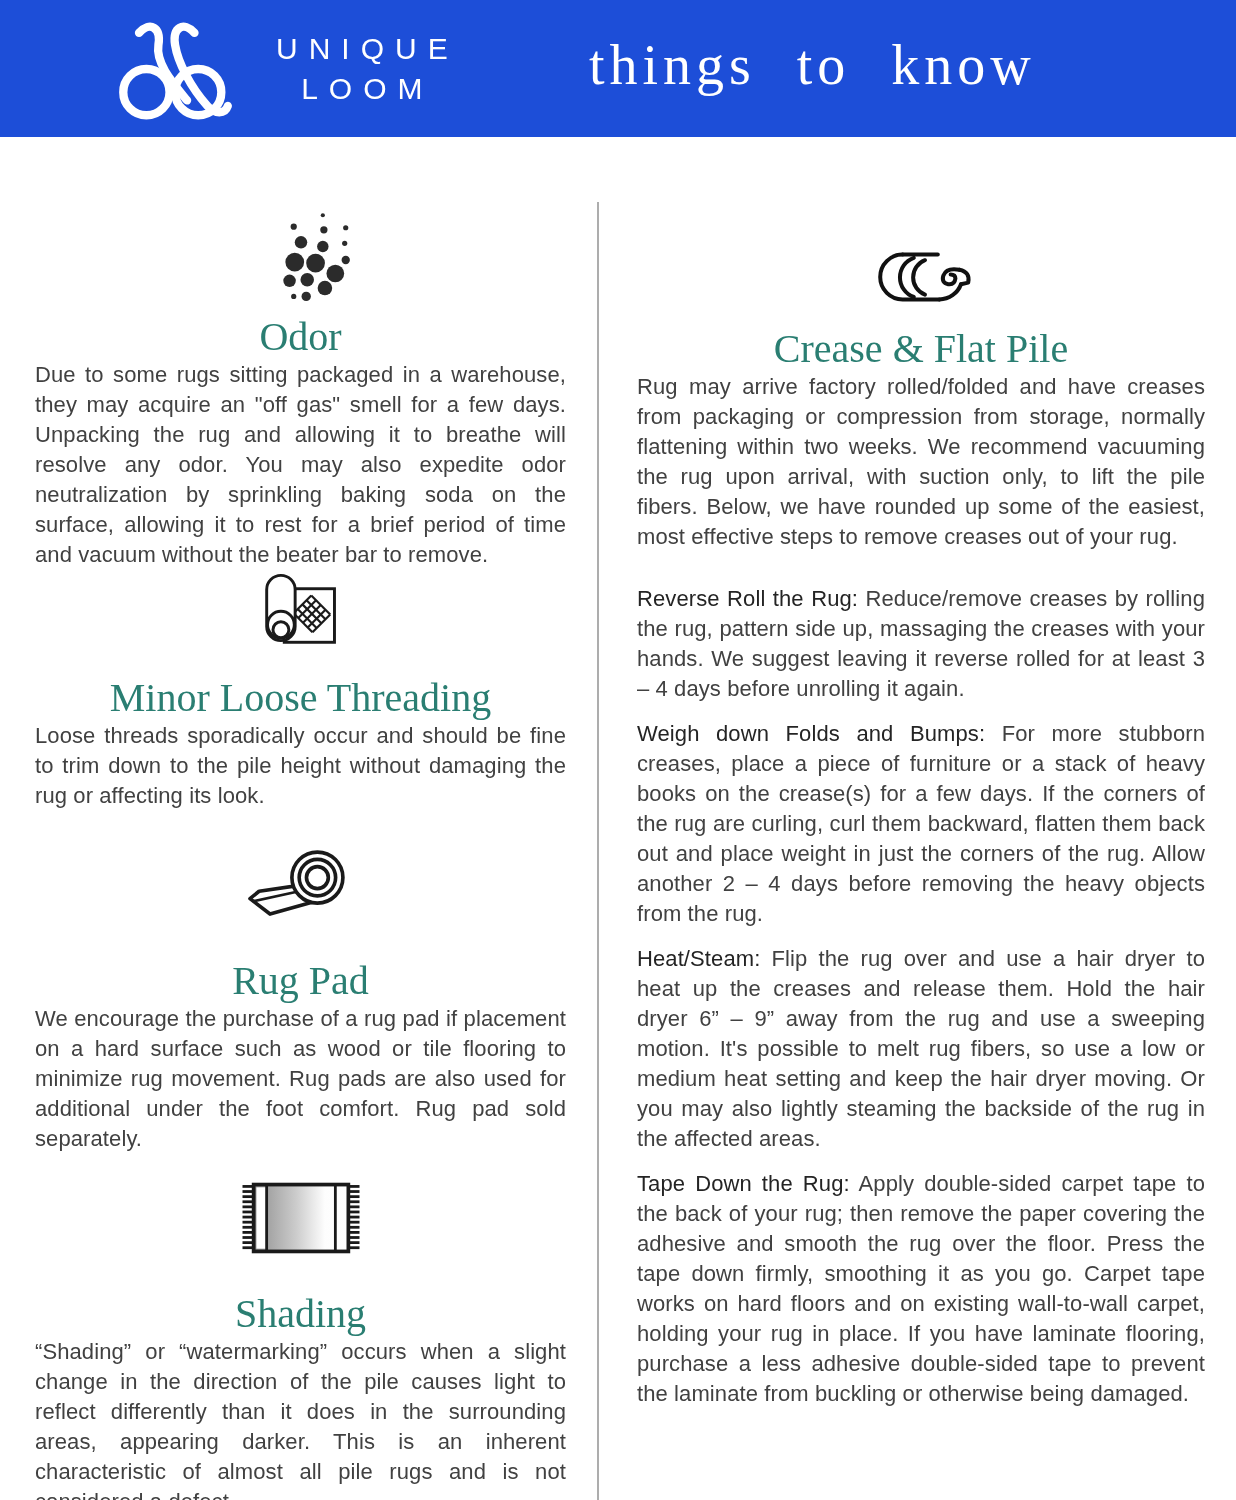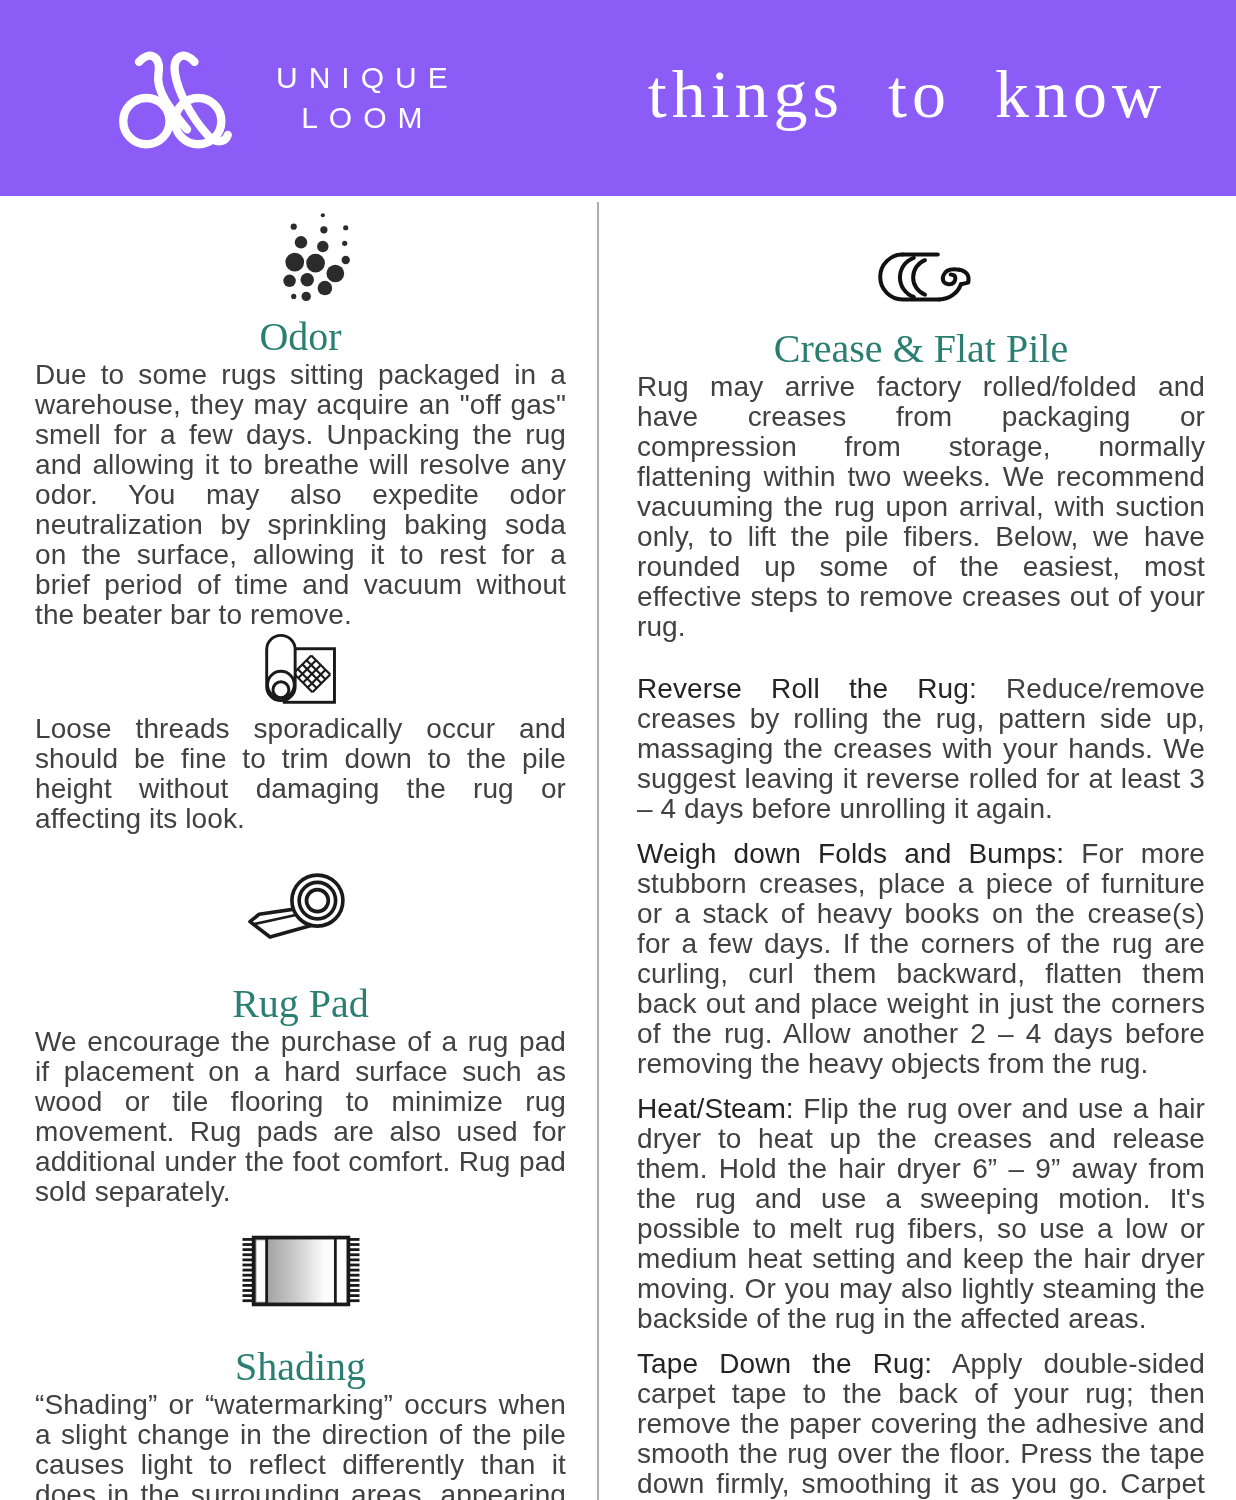--- a/index.html
+++ b/index.html
@@ -3,51 +3,51 @@
 <meta charset="utf-8">
 <style>
   html,body { margin:0; padding:0; background:#e8e8e8; }
   .page {
     position:relative; width:1236px; height:1500px; margin:0 auto;
     background:#ffffff; overflow:hidden;
     font-family:"Liberation Sans", sans-serif;
   }
   
   .header {
-    position:absolute; top:0; left:0; width:1236px; height:196px;
-    background:#8b5cf6; display:flex; align-items:center;
+    position:absolute; top:0; left:0; width:1236px; height:137px;
+    background:#1d4ed8; display:flex; align-items:center;
   }
   .brand { display:flex; align-items:center; gap:26px; margin-left:102px; }
   .brand-mark { flex:0 0 auto; }
   .brand-text {
     color:#ffffff; font-size:30px; line-height:40px; letter-spacing:11px;
     text-align:center; font-weight:400;
   }
   .brand-text div { white-space:nowrap; }
   .page-title {
-    flex:1; text-align:right; color:#ffffff;
+    flex:1; text-align:center; color:#ffffff;
     font-family:"Liberation Serif", serif; font-weight:400;
-    font-size:68px; letter-spacing:5px; word-spacing:22px;
+    font-size:56px; letter-spacing:5px; word-spacing:22px;
     padding:0 70px 8px 0; margin:0;
   }
   
   .content { position:absolute; top:187px; left:0; width:1076px; height:1313px; }
   .divider { position:absolute; left:597px; top:15px; width:2px; height:1298px; background:#adadad; }
   .col { position:absolute; top:0; }
   .col-left  { left:35px;  width:531px; }
   .col-right { left:637px; width:568px; }
 
   .icon-wrap { display:flex; justify-content:center; }
   h2.sec-heading {
     font-family:"Liberation Serif", serif; font-weight:400;
     font-size:40px; line-height:46px; color:#2A7E72;
     text-align:center; margin:0;
   }
   p.body-text {
-    font-size:28px; line-height:30px; color:#414141;
+    font-size:22px; line-height:30px; color:#414141;
     text-align:justify; margin:0; letter-spacing:0.1px;
   }
   p.step { margin-top:15px; }
   p.step strong { font-weight:400; color:#242424; }
 </style>
 </head>
 <body>
 
 <div class="page">
 
@@ -117,20 +117,21 @@
                 <line x1="47" y1="50" x2="79" y2="50"></line>
                   <line x1="47" y1="58" x2="79" y2="58"></line>
                 <line x1="47" y1="65" x2="79" y2="65"></line>
               </g>
               <rect x="9" y="4" width="34" height="78" rx="17" stroke-width="3.5" fill="#ffffff"></rect>
               <circle cx="26" cy="63" r="16" stroke-width="3.5" fill="#ffffff"></circle>
               <circle cx="26" cy="69" r="9.5" stroke-width="3.5" fill="#ffffff"></circle>
             </g>
           </svg>
         </div>
+        <h2 class="sec-heading" style="margin-top:21px;">Minor Loose Threading</h2>
         <p class="body-text">Loose threads sporadically occur and should be fine to trim down to the pile height without damaging the rug or affecting its look.</p>
       </section>
 
       <section>
         <div class="icon-wrap" style="margin-top:32px;">
           <svg width="110" height="82" viewBox="0 0 120 90">
             <g stroke="#1a1a1a" fill="#ffffff" stroke-linejoin="round">
               <path d="M 62 46 L 14 53 L 4 61 L 26 78 L 76 64 Z" stroke-width="4"></path>
               <path d="M 7 64 L 58 53" stroke-width="3" fill="none"></path>
               <circle cx="78" cy="38" r="28" stroke-width="4"></circle>

